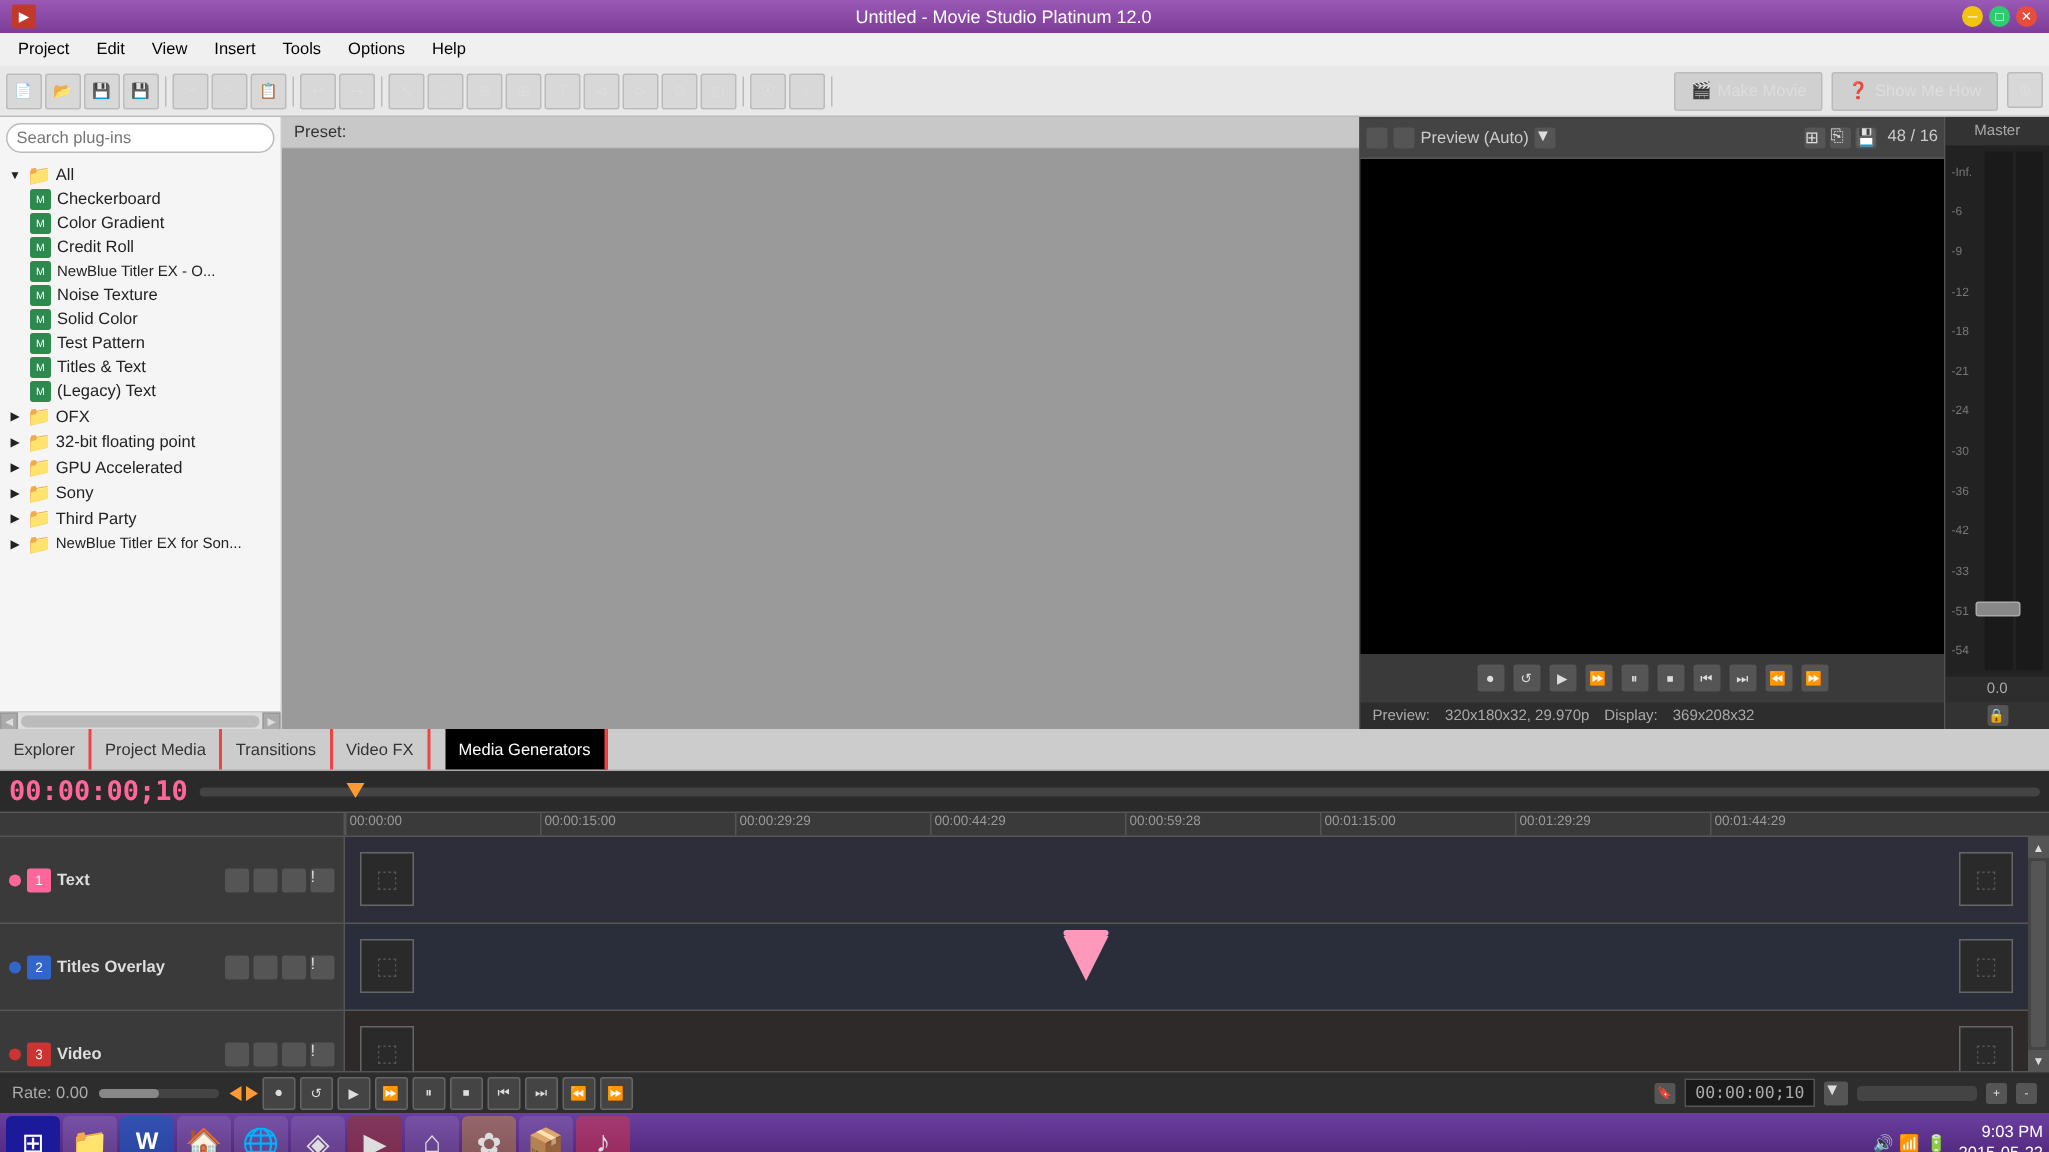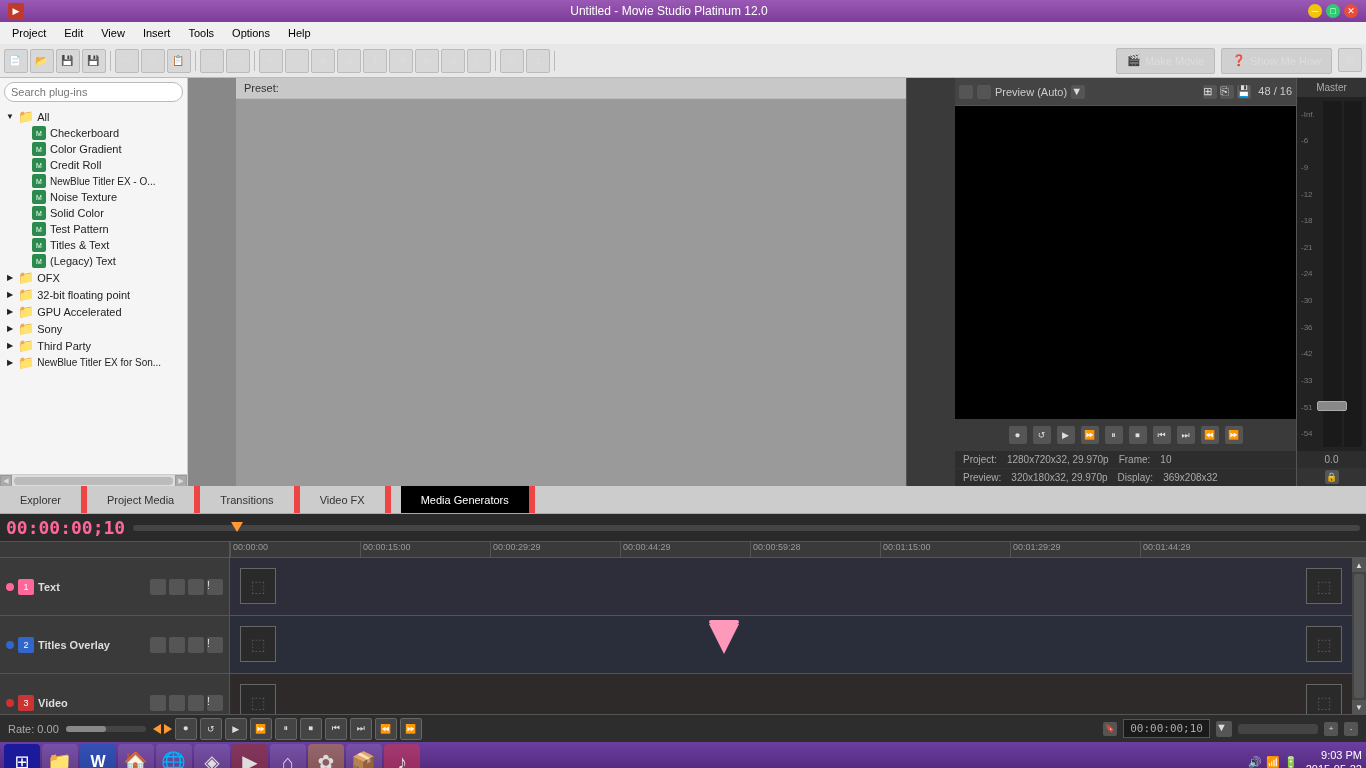--- a/index.html
+++ b/index.html
@@ -32,35 +32,35 @@
     }
     .tb-btn { width: 24px; height: 24px; background: #d8d8d8; border: 1px solid #bbb; border-radius: 2px; display: flex; align-items: center; justify-content: center; cursor: pointer; font-size: 10px; }
     .tb-sep { width: 1px; height: 20px; background: #bbb; margin: 0 2px; }
     .tb-btn-wide { height: 26px; padding: 0 10px; background: #d0d0d0; border: 1px solid #bbb; border-radius: 2px; cursor: pointer; display: flex; align-items: center; gap: 4px; font-size: 11px; }
     #search-bar { padding: 4px; }
     #search-bar input { width: 100%; padding: 3px 6px; border: 1px solid #bbb; border-radius: 10px; font-size: 11px; background: white; }
     #tree { flex: 1; overflow-y: auto; padding: 2px 0; }
     .tree-item { display: flex; align-items: center; padding: 1px 4px; cursor: pointer; font-size: 11px; color: #222; }
     .tree-arrow { width: 12px; height: 12px; margin-right: 2px; flex-shrink: 0; display: flex; align-items: center; justify-content: center; font-size: 8px; }
     .green-sq { width: 14px; height: 14px; background: #2d8a4e; border-radius: 2px; margin-right: 4px; flex-shrink: 0; display: flex; align-items: center; justify-content: center; color: white; font-size: 7px; }
-    .indent-1 { padding-left: 32px; }
-    #media-gen-area { flex: 1; background: #888; display: flex; flex-direction: column; padding-left: 48px; }
+    .indent-1 { padding-left: 20px; }
+    #media-gen-area { flex: 1; background: #888; display: flex; flex-direction: column; }
     #preset-bar { background: #c8c8c8; padding: 4px 8px; font-size: 11px; color: #333; border-bottom: 1px solid #bbb; }
     #preset-content { flex: 1; background: #9a9a9a; }
 
     
-    #preview-panel { width: 390px; background: #3a3a3a; display: flex; flex-direction: column; border-left: 1px solid #555; padding-left: 48px; }
+    #preview-panel { width: 390px; background: #3a3a3a; display: flex; flex-direction: column; border-left: 1px solid #555; }
     #preview-screen { background: #000; flex: 1; }
 
     
     #audio-panel { width: 70px; background: #2d2d2d; border-left: 1px solid #555; display: flex; flex-direction: column; }
 
     
     #bottom-tabs { background: #ccc; height: 28px; display: flex; align-items: center; border-bottom: 1px solid #aaa; }
-    .tab { padding: 4px 20px; cursor: pointer; font-size: 11px; color: #333; border-right: 6px solid #ef4444; height: 100%; display: flex; align-items: center; }
+    .tab { padding: 4px 9px; cursor: pointer; font-size: 11px; color: #333; border-right: 2px solid #ef4444; height: 100%; display: flex; align-items: center; }
     .tab.active { background: #000000; color: white; margin-left: 10px; }
 
     
     #timeline { background: #3a3a3a; height: 230px; display: flex; flex-direction: column; }
 
     
     #bottom-controls { background: #2d2d2d; height: 30px; display: flex; align-items: center; padding: 0 8px; gap: 4px; border-top: 1px solid #555; }
     .ctrl-btn { width: 22px; height: 22px; background: #444; border: 1px solid #666; border-radius: 2px; display: flex; align-items: center; justify-content: center; cursor: pointer; font-size: 9px; color: #ddd; }
 
     
@@ -260,26 +260,20 @@
       <div style="width:18px;height:18px;background:#555;border-radius:2px;cursor:pointer;display:flex;align-items:center;justify-content:center;font-size:9px;">▶</div>
       <div style="width:18px;height:18px;background:#555;border-radius:2px;cursor:pointer;display:flex;align-items:center;justify-content:center;font-size:9px;">⏩</div>
       <div style="width:18px;height:18px;background:#555;border-radius:2px;cursor:pointer;display:flex;align-items:center;justify-content:center;font-size:9px;">⏸</div>
       <div style="width:18px;height:18px;background:#555;border-radius:2px;cursor:pointer;display:flex;align-items:center;justify-content:center;font-size:9px;">⏹</div>
       <div style="width:18px;height:18px;background:#555;border-radius:2px;cursor:pointer;display:flex;align-items:center;justify-content:center;font-size:9px;">⏮</div>
       <div style="width:18px;height:18px;background:#555;border-radius:2px;cursor:pointer;display:flex;align-items:center;justify-content:center;font-size:9px;">⏭</div>
       <div style="width:18px;height:18px;background:#555;border-radius:2px;cursor:pointer;display:flex;align-items:center;justify-content:center;font-size:9px;">⏪</div>
       <div style="width:18px;height:18px;background:#555;border-radius:2px;cursor:pointer;display:flex;align-items:center;justify-content:center;font-size:9px;">⏩</div>
     </div>
 
-    <div style="background:#2d2d2d;padding:3px 8px;font-size:10px;color:#aaa;display:flex;gap:10px;">
-      <span>Project:</span>
-      <span>1280x720x32, 29.970p</span>
-      <span>Frame:</span>
-      <span>10</span>
-    </div>
     <div style="background:#2d2d2d;padding:3px 8px;font-size:10px;color:#aaa;display:flex;gap:10px;border-top:1px solid #333;">
       <span>Preview:</span>
       <span>320x180x32, 29.970p</span>
       <span>Display:</span>
       <span>369x208x32</span>
     </div>
   </div>
 
   <div id="audio-panel" style="width:70px;background:#2d2d2d;border-left:1px solid #555;display:flex;flex-direction:column;">
     <div style="background:#333;padding:4px;text-align:center;font-size:10px;color:#aaa;">Master</div>

